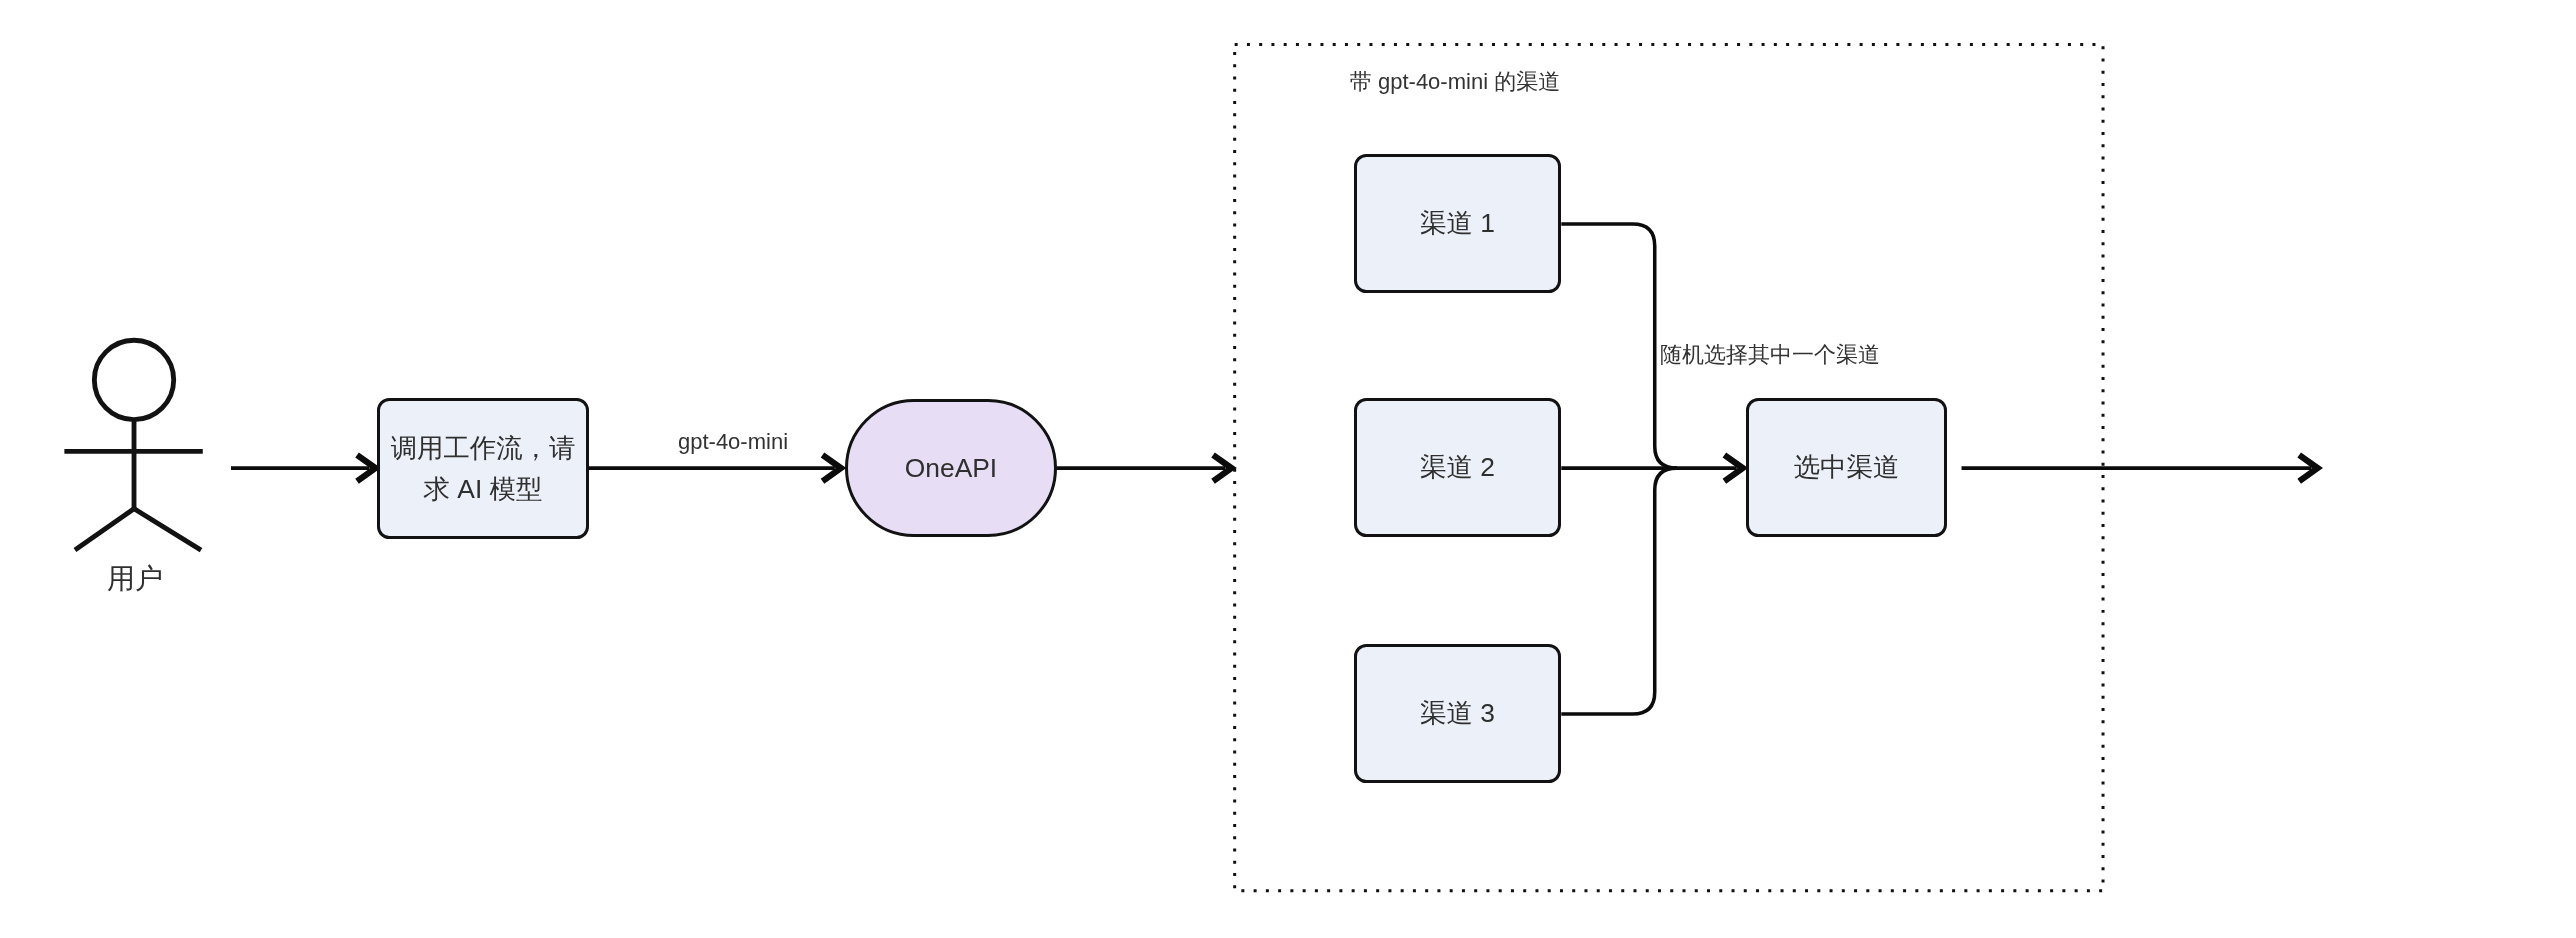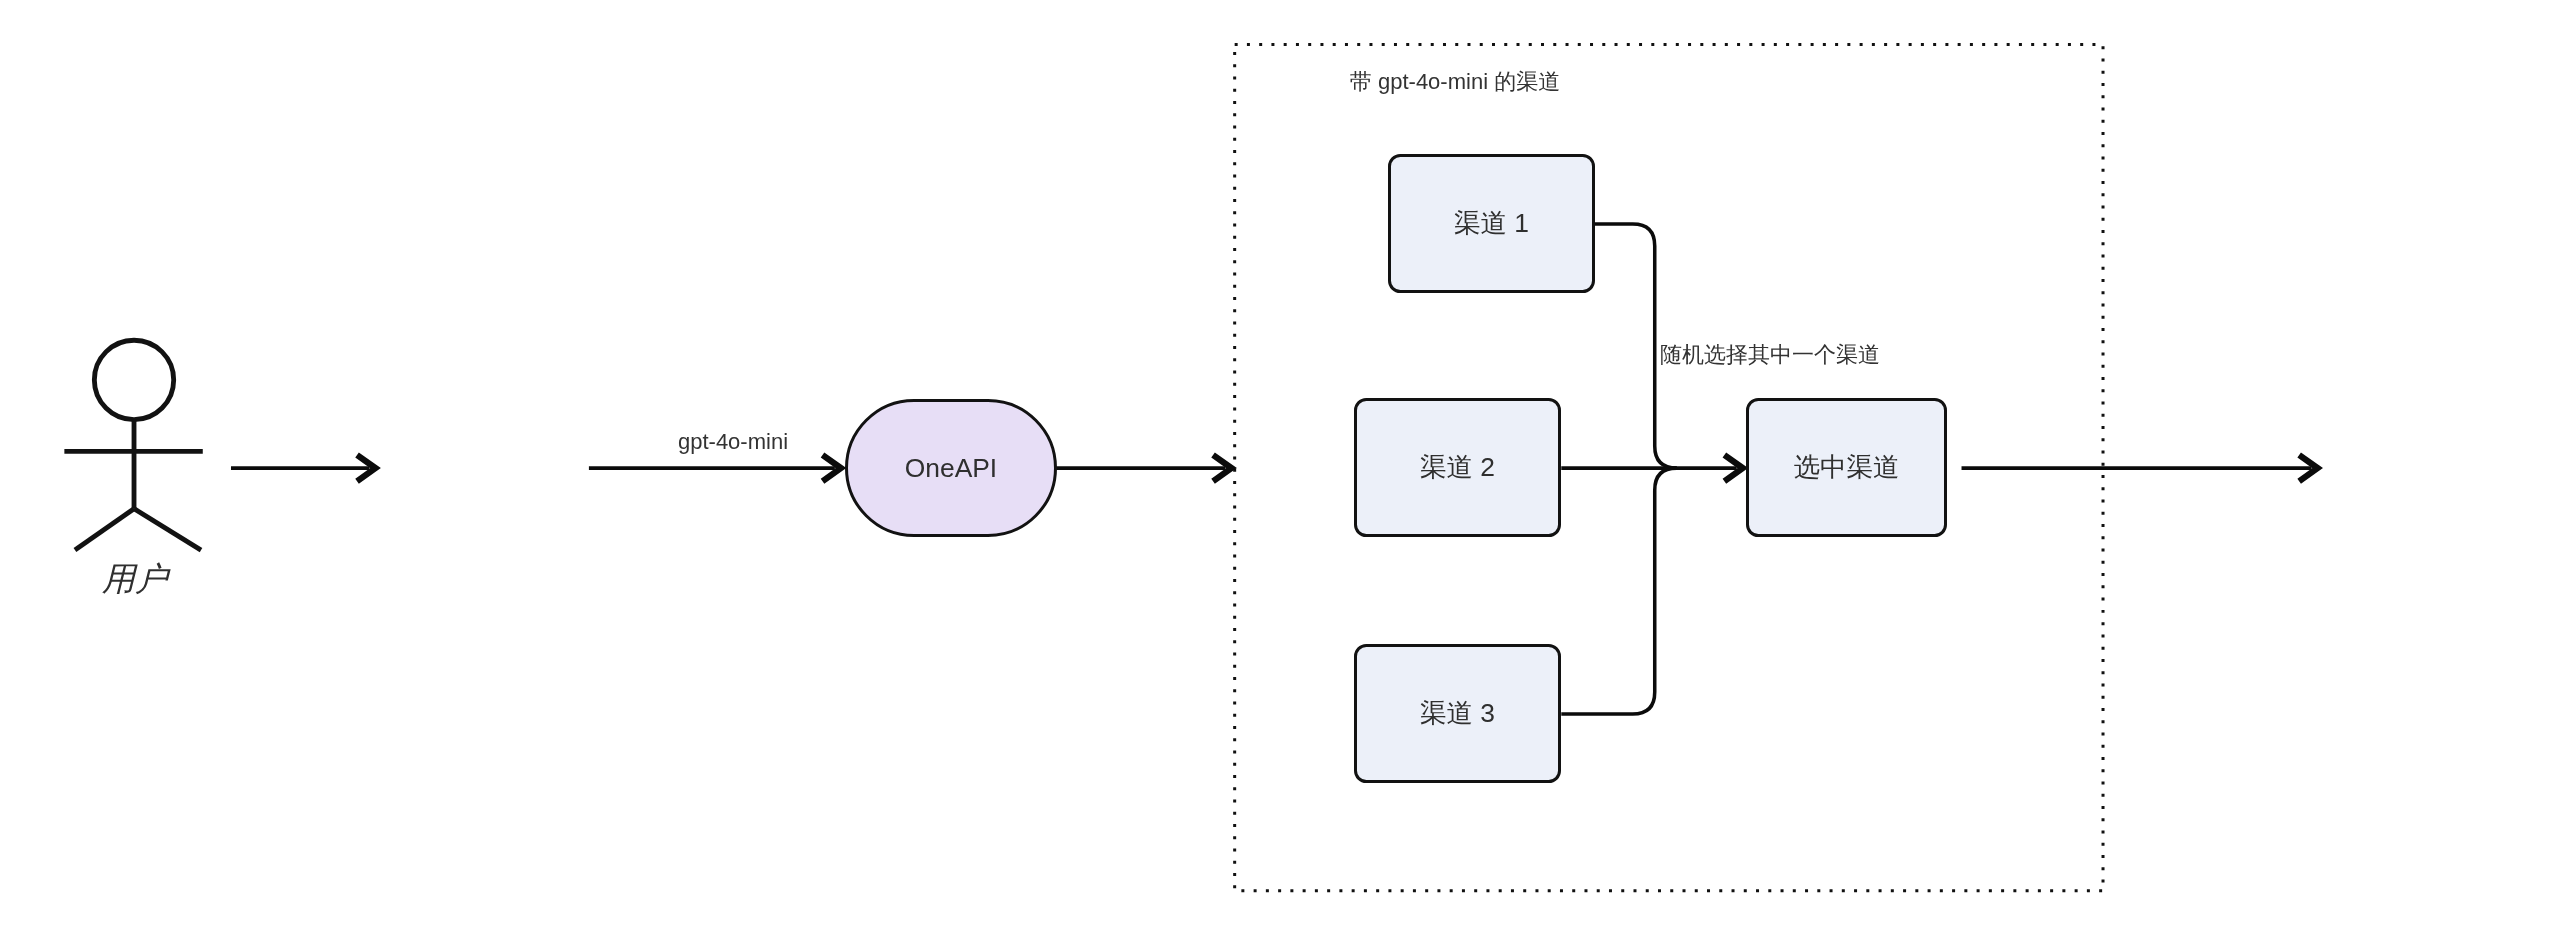--- a/index.html
+++ b/index.html
@@ -42,21 +42,21 @@
   }
   .tline { display: block; white-space: nowrap; }
   .flabel {
     position: absolute;
     transform: translate(-50%, -50%);
     white-space: nowrap;
     color: #333333;
     font-size: 22px;
     text-align: center;
   }
-  .flabel.actor-name { font-size: 33px; color: #2f2f2f; font-style: italic; }
+  .flabel.actor-name { font-size: 28px; color: #2f2f2f; }
 </style>
 </head>
 <body>
 
 <div class="canvas">
 
   <svg class="edges-svg" viewBox="0 0 2922 1064" xmlns="http://www.w3.org/2000/svg">
 
     <g stroke="#121212" stroke-width="5.5" fill="none">
       <circle cx="152" cy="431" r="45"></circle>
@@ -80,26 +80,32 @@
 
     <g stroke="#0b0b0b" stroke-width="7" fill="none" stroke-linejoin="miter" stroke-linecap="butt">
       <path d="M405 516 L426 531 L405 546"></path>
       <path d="M933 516 L954 531 L933 546"></path>
       <path d="M1376 516 L1397 531 L1376 546"></path>
       <path d="M1956 516 L1977 531 L1956 546"></path>
       <path d="M2608 516 L2629 531 L2608 546"></path>
     </g>
   </svg>
 
+  <div class="node" style="left:377px; top:398px; width:212px; height:141px;">
+    <div>
+      <span class="tline">调用工作流，请</span>
+      <span class="tline">求 AI 模型</span>
+    </div>
+  </div>
 
   <div class="node stadium" style="left:845px; top:399px; width:212px; height:138px;">
     <span>OneAPI</span>
   </div>
 
-  <div class="node" style="left:1354px; top:154px; width:207px; height:139px;margin-left:34px;">
+  <div class="node" style="left:1354px; top:154px; width:207px; height:139px;">
     <span>渠道 1</span>
   </div>
 
   <div class="node" style="left:1354px; top:398px; width:207px; height:139px;">
     <span>渠道 2</span>
   </div>
 
   <div class="node" style="left:1354px; top:644px; width:207px; height:139px;">
     <span>渠道 3</span>
   </div>

